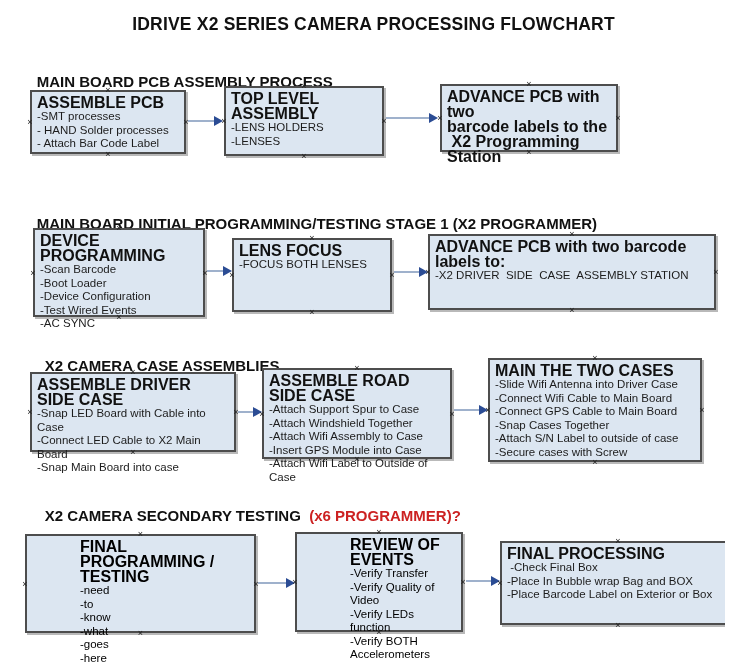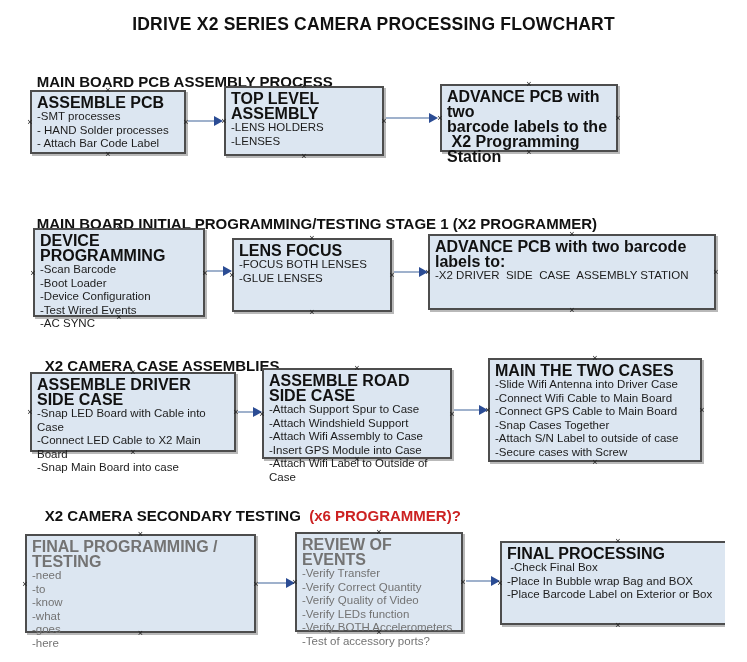--- a/index.html
+++ b/index.html
@@ -19,21 +19,21 @@
     position:absolute;background:#dce6f1;border:2px solid #4d4d4d;
     box-shadow:2px 2px 0 rgba(128,128,128,.55);
     padding:3px 4px 2px 5px;box-sizing:border-box;overflow:visible;
   }
   .box-title{
     font-size:16px;font-weight:bold;line-height:15px;white-space:pre-wrap;color:#111;
   }
   .box-item{
     font-size:11.5px;line-height:13.5px;white-space:pre-wrap;color:#1c1c1c;
   }
-  .red-box .box-title,.red-box .box-item{color:#737373;}
+  .red-box .box-title,.red-box .box-item{color:#000000;margin-left:48px;}
   
   .cp{
     position:absolute;width:10px;height:10px;font-size:9px;line-height:10px;
     text-align:center;color:#222;font-weight:normal;z-index:3;
   }
   .cp.t{top:-7px;left:calc(50% - 5px);}
   .cp.b{bottom:-7px;left:calc(50% - 5px);}
   .cp.l{left:-7px;top:calc(50% - 5px);}
   .cp.r{right:-7px;top:calc(50% - 5px);}
   
@@ -118,21 +118,20 @@
       <i class="ah"></i>
     </div>
 
   <div class="box" style="left:232px;top:238px;width:160px;height:74px;">
     <span class="cp t">×</span>
     <span class="cp b">×</span>
     <span class="cp l">×</span>
     <span class="cp r">×</span>
     <div class="box-title">LENS FOCUS</div>
     <div class="box-item">-FOCUS BOTH LENSES</div>
-    <div class="box-item">-GLUE LENSES</div>
   </div>
 
   <div class="arrow" style="left:394px;top:266px;width:34px;">
       <i class="al"></i>
       <i class="ah"></i>
     </div>
 
   <div class="box" style="left:428px;top:234px;width:288px;height:76px;">
     <span class="cp t">×</span>
     <span class="cp b">×</span>
@@ -162,21 +161,21 @@
       <i class="ah"></i>
     </div>
 
   <div class="box" style="left:262px;top:368px;width:190px;height:91px;">
     <span class="cp t">×</span>
     <span class="cp b">×</span>
     <span class="cp l">×</span>
     <span class="cp r">×</span>
     <div class="box-title">ASSEMBLE ROAD SIDE CASE</div>
     <div class="box-item">-Attach Support Spur to Case</div>
-    <div class="box-item">-Attach Windshield Support</div>
+    <div class="box-item">-Attach Windshield Together</div>
     <div class="box-item">-Attach Wifi Assembly to Case</div>
     <div class="box-item">-Insert GPS Module into Case</div>
     <div class="box-item">-Attach Wifi Label to Outside of Case</div>
   </div>
 
   <div class="arrow" style="left:454px;top:404px;width:34px;">
       <i class="al"></i>
       <i class="ah"></i>
     </div>
 
@@ -217,21 +216,20 @@
       <i class="ah"></i>
     </div>
 
   <div class="box red-box" style="left:295px;top:532px;width:168px;height:100px;">
     <span class="cp t">×</span>
     <span class="cp b">×</span>
     <span class="cp l">×</span>
     <span class="cp r">×</span>
     <div class="box-title">REVIEW OF EVENTS</div>
     <div class="box-item">-Verify Transfer</div>
-    <div class="box-item">-Verify Correct Quantity</div>
     <div class="box-item">-Verify Quality of Video</div>
     <div class="box-item">-Verify LEDs function</div>
     <div class="box-item">-Verify BOTH Accelerometers</div>
     <div class="box-item">-Test of accessory ports?</div>
   </div>
 
   <div class="arrow" style="left:466px;top:575px;width:34px;">
       <i class="al"></i>
       <i class="ah"></i>
     </div>

